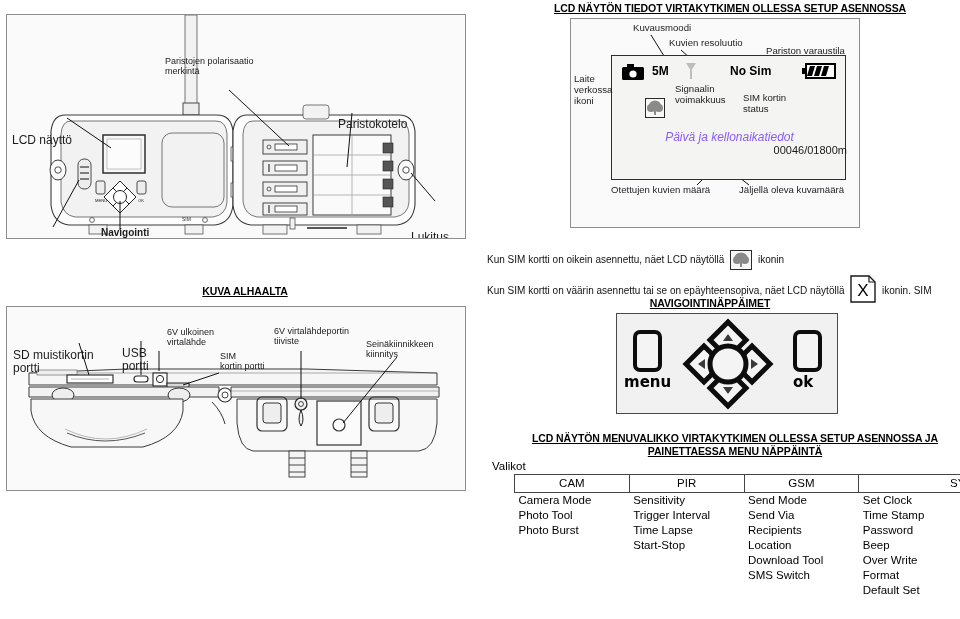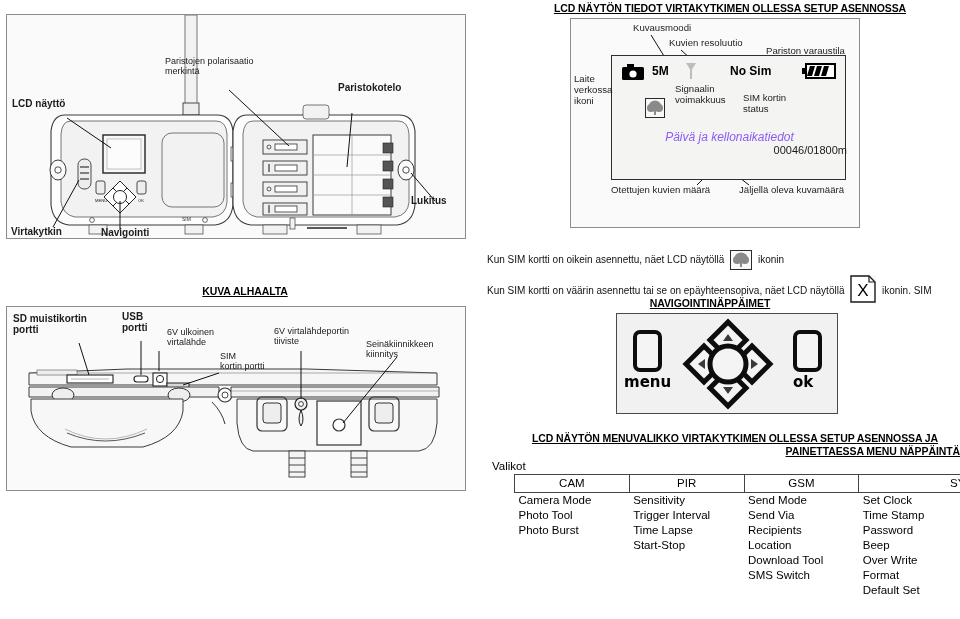--- a/index.html
+++ b/index.html
@@ -32,21 +32,21 @@
     overflow: hidden;
   }
 
   .diaglabel {
     position: absolute;
     font-size: 9px;
     color: #1b1b1b;
     line-height: 1.12;
     white-space: pre-line;
   }
-  .diaglabel.bold { font-weight: bold; font-size: 10px; }
+  .diaglabel.bold { font-weight: normal; font-size: 12px; margin-top: 36px; }
 
   svg { display: block; }
   .ln { stroke: #111; stroke-width: 1; fill: none; }
   .body-ln { stroke: #3a3a3a; stroke-width: 1.1; fill: #fdfdfd; }
   .body-ln2 { stroke: #555; stroke-width: 0.8; fill: #f2f2f2; }
   .body-fill { fill: #ededed; stroke: #4a4a4a; stroke-width: 1; }
 
   
   .lcdframe {
     position: absolute;
@@ -415,21 +415,21 @@
         <path d="M30 0 l-7 5 l0 -10 z" fill="#3a3a3a"></path>
         <path d="M0 30 l-5 -7 l10 0 z" fill="#3a3a3a"></path>
         <path d="M-30 0 l7 -5 l0 10 z" fill="#3a3a3a"></path>
       </g>
     </svg>
     <div class="navlabel" style="left:7px; top:59px;">menu</div>
     <div class="navlabel" style="left:176px; top:59px;">ok</div>
   </div>
 
   <div class="heading" style="left:510px; top:432px; width:450px;">LCD NÄYTÖN MENUVALIKKO VIRTAKYTKIMEN OLLESSA SETUP ASENNOSSA JA</div>
-  <div class="heading" style="left:510px; top:445px; width:450px;text-align:right;">PAINETTAESSA MENU NÄPPÄINTÄ</div>
+  <div class="heading" style="left:510px; top:445px; width:450px;">PAINETTAESSA MENU NÄPPÄINTÄ</div>
 
   <div class="valikot" style="left:492px; top:460px;">Valikot</div>
 
   <table class="menutbl" style="left:492px; top:474px; width:460px;margin-left:22px;">
     <thead>
       <tr>
         <th style="width:25%;">CAM</th>
         <th style="width:25%;">PIR</th>
         <th style="width:25%;">GSM</th>
         <th style="width:25%;text-align:right;">SYS</th>

